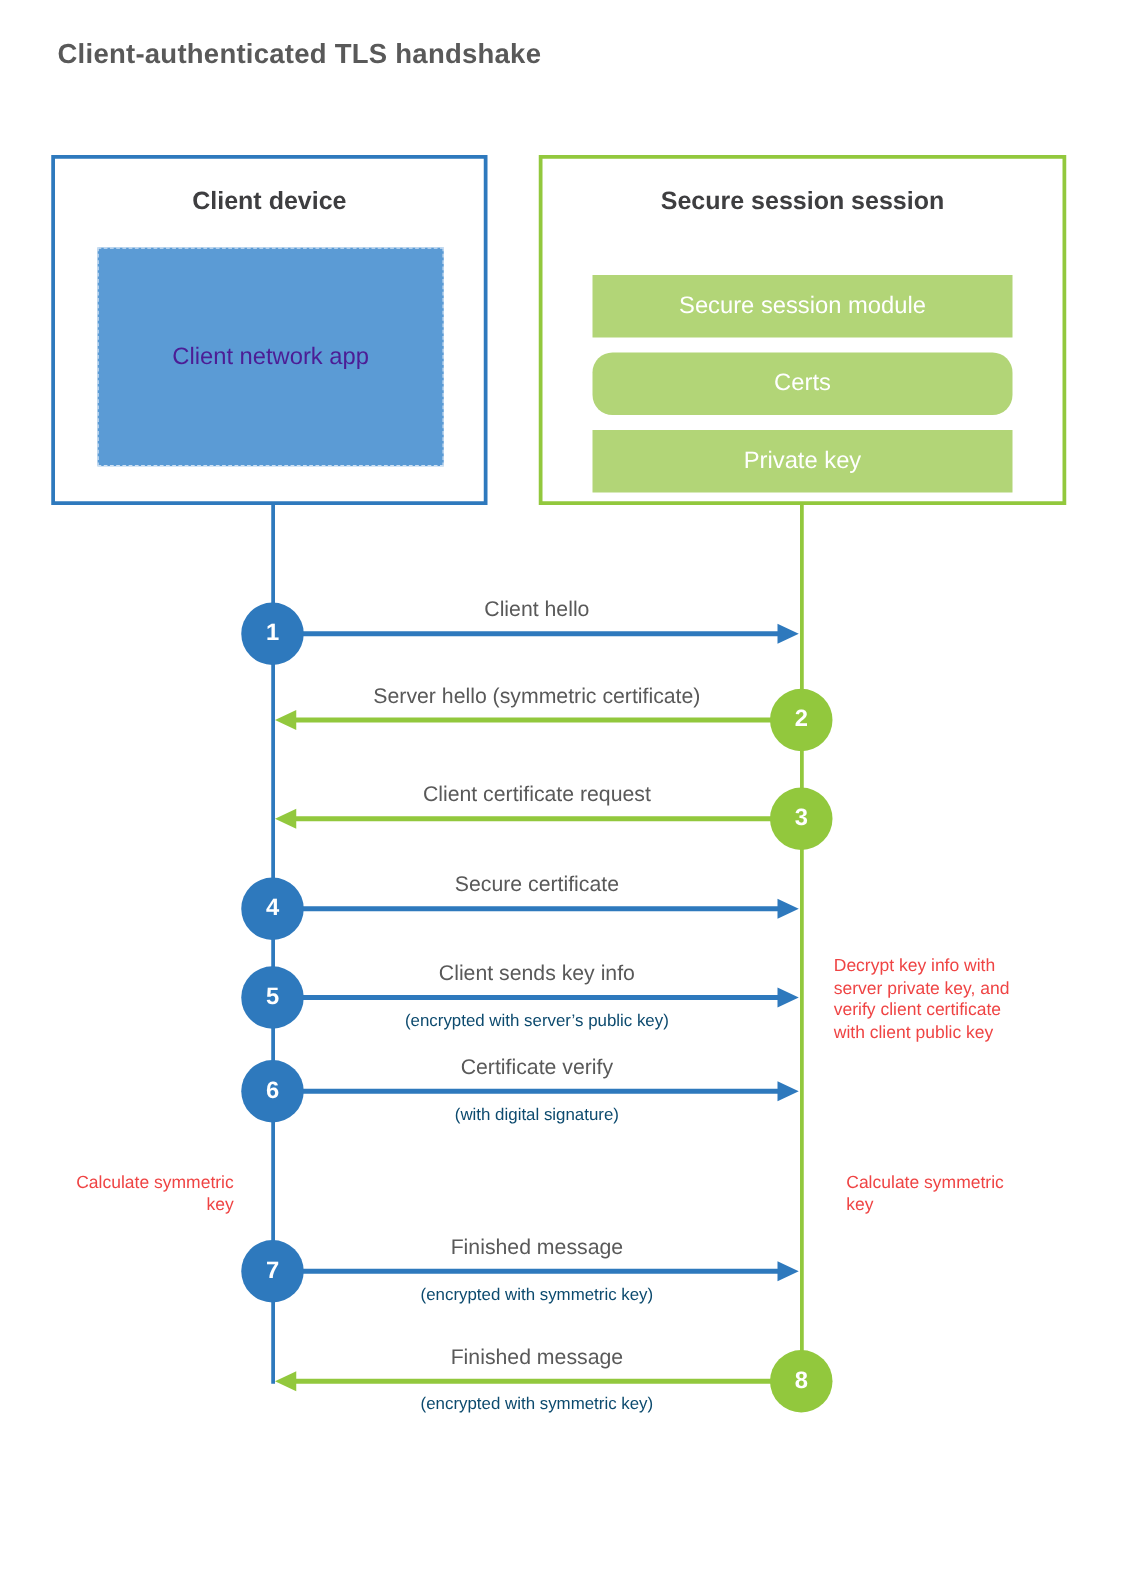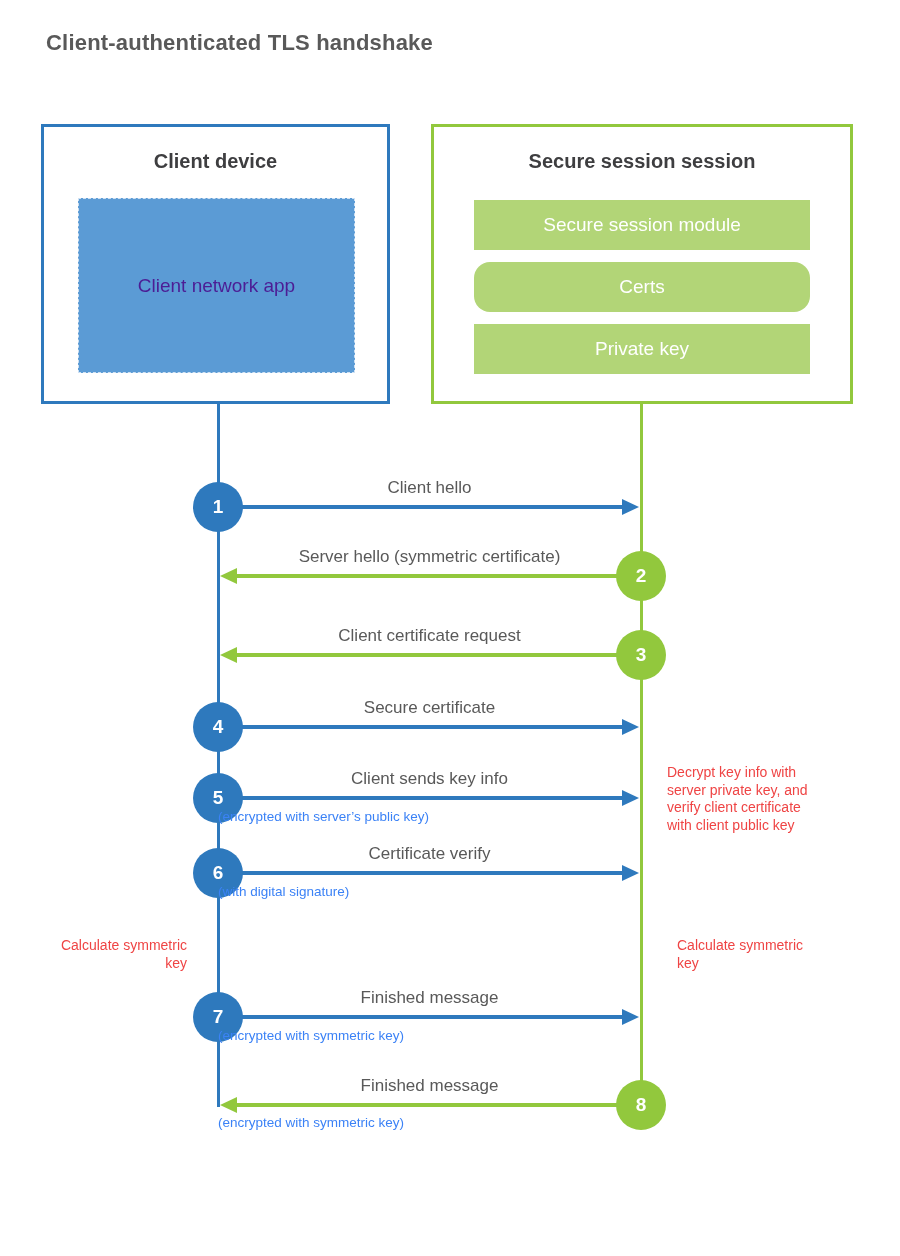--- a/index.html
+++ b/index.html
@@ -26,21 +26,21 @@
     background:#5B9BD5; border:1px dashed #CFE1F3;
     display:flex; align-items:center; justify-content:center;
   }
   .app-box span {
     color:#4c1d95; font-size:19px; text-align:center; width:190px; line-height:1.45;
   }
 
   .server-bar {
     position:absolute; left:474px; width:336px; height:50px;
     background:#B2D577; color:#ffffff; font-size:19px;
-    text-align:center; line-height:50px;
+    text-align:center; line-height:50px;margin-top:20px;
   }
   .server-bar.b1 { top:200px; }
   .server-bar.b2 { top:262px;border-radius:16px; }
   .server-bar.b3 { top:324px; }
 
   
   .lifeline { position:absolute; top:404px; width:3px; }
   .lifeline.blue  { left:217px; height:703px; background:#2E79BD; }
   .lifeline.green { left:640px; height:703px; background:#92C83D; }
 
@@ -60,22 +60,22 @@
   }
   .circle.blue  { left:193px; background:#2E79BD; }
   .circle.green { left:616px; background:#92C83D; }
 
   
   .msg-label {
     position:absolute; left:218px; width:423px; text-align:center;
     font-size:17px; color:#595959;
   }
   .msg-sub {
-    position:absolute; left:218px; width:423px; text-align:left;
-    font-size:13.5px; color:#3b82f6;
+    position:absolute; left:218px; width:423px; text-align:center;
+    font-size:13.5px; color:#0c4a6e;
   }
 
   
   .annot { position:absolute; font-size:14px; line-height:1.25; color:#ef4444; }
   .annot.decrypt    { left:667px; top:764px; width:160px; text-align:left; }
   .annot.calc-left  { left:56px;  top:937px; width:131px; text-align:right; }
   .annot.calc-right { left:677px; top:937px; width:131px; text-align:left; }
 </style>
 </head>
 <body>

